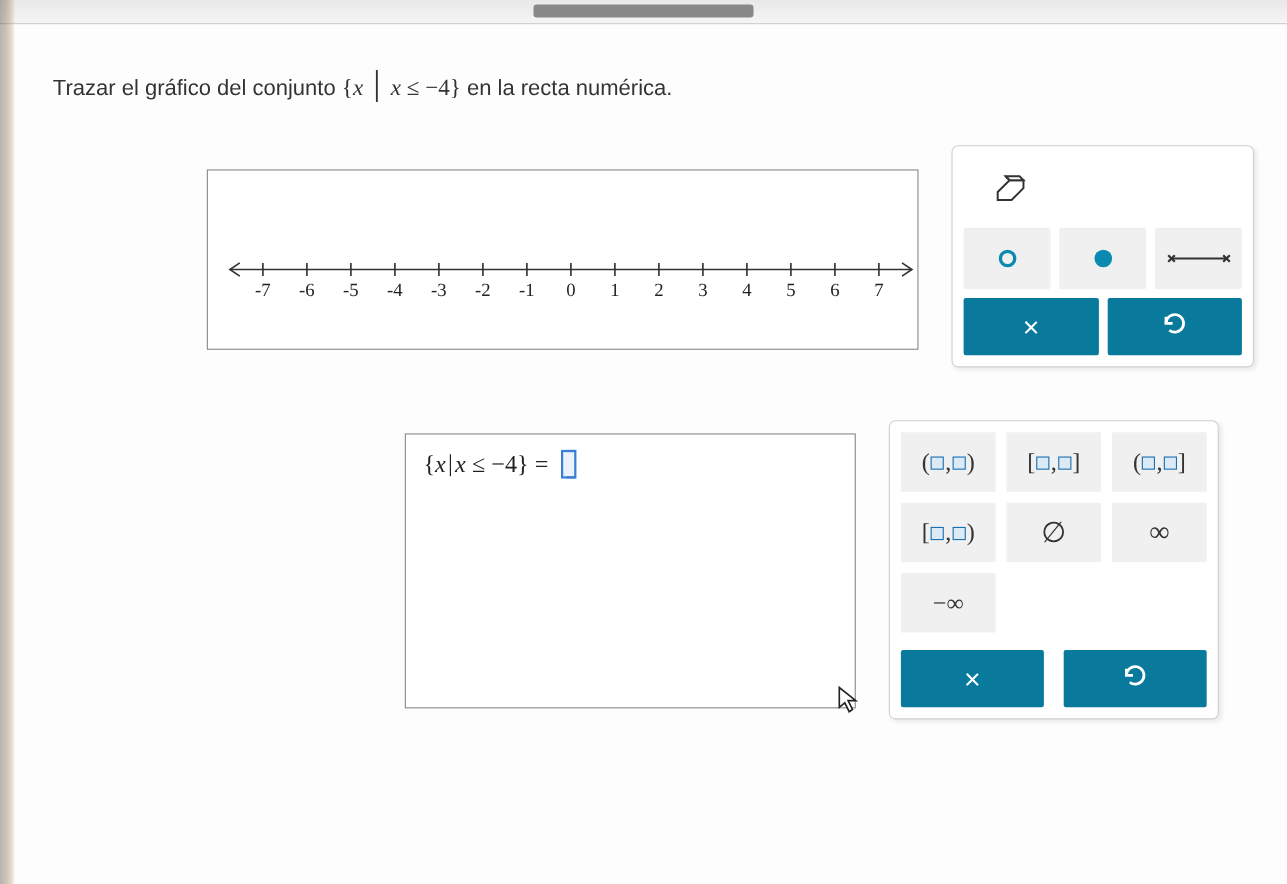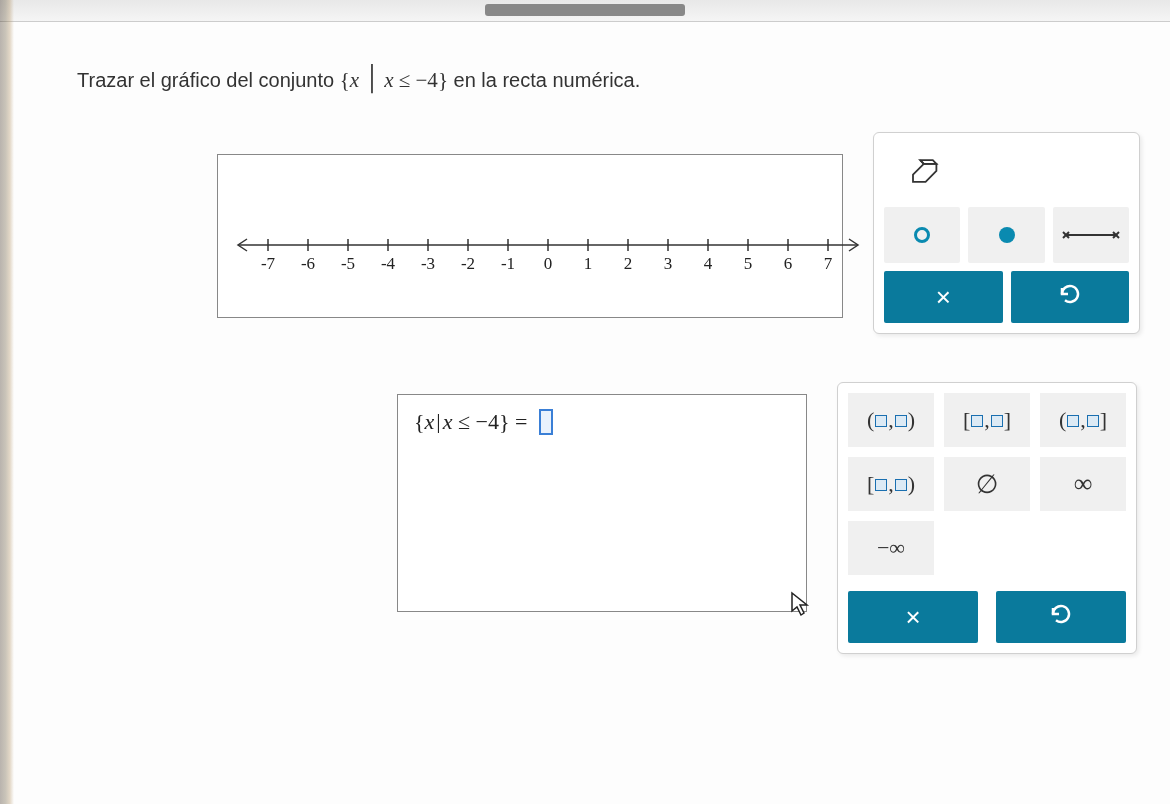--- a/index.html
+++ b/index.html
@@ -8,21 +8,20 @@
     width: 1170px;
     height: 804px;
     background: #fdfdfd;
     font-family: Verdana, Geneva, sans-serif;
     color: #333;
     position: relative;
     overflow: hidden;
   }
   .page {
     padding: 60px 30px 30px 48px;
-    margin-left: 29px;
   }
   .problem-text {
     font-size: 20px;
     line-height: 1.6;
     color: #333;
   }
   .problem-text .math {
     font-family: "Times New Roman", serif;
     font-style: italic;
     font-size: 21px;
@@ -110,21 +109,21 @@
     display: flex;
     align-items: flex-start;
     gap: 30px;
     margin-top: 60px;
   }
 
   
   .ans-box {
     margin-left: 320px;
     width: 410px;
-    height: 218px;
+    height: 250px;
     border: 1px solid #888;
     background: #fff;
     padding: 14px 16px;
     font-family: "Times New Roman", serif;
     font-size: 22px;
     color: #222;
     position: relative;
   }
   .ans-box .expr { font-style: italic; }
   .ans-box .expr .brace, .ans-box .expr .bar, .ans-box .expr .num, .ans-box .expr .le, .ans-box .expr .eq { font-style: normal; }

